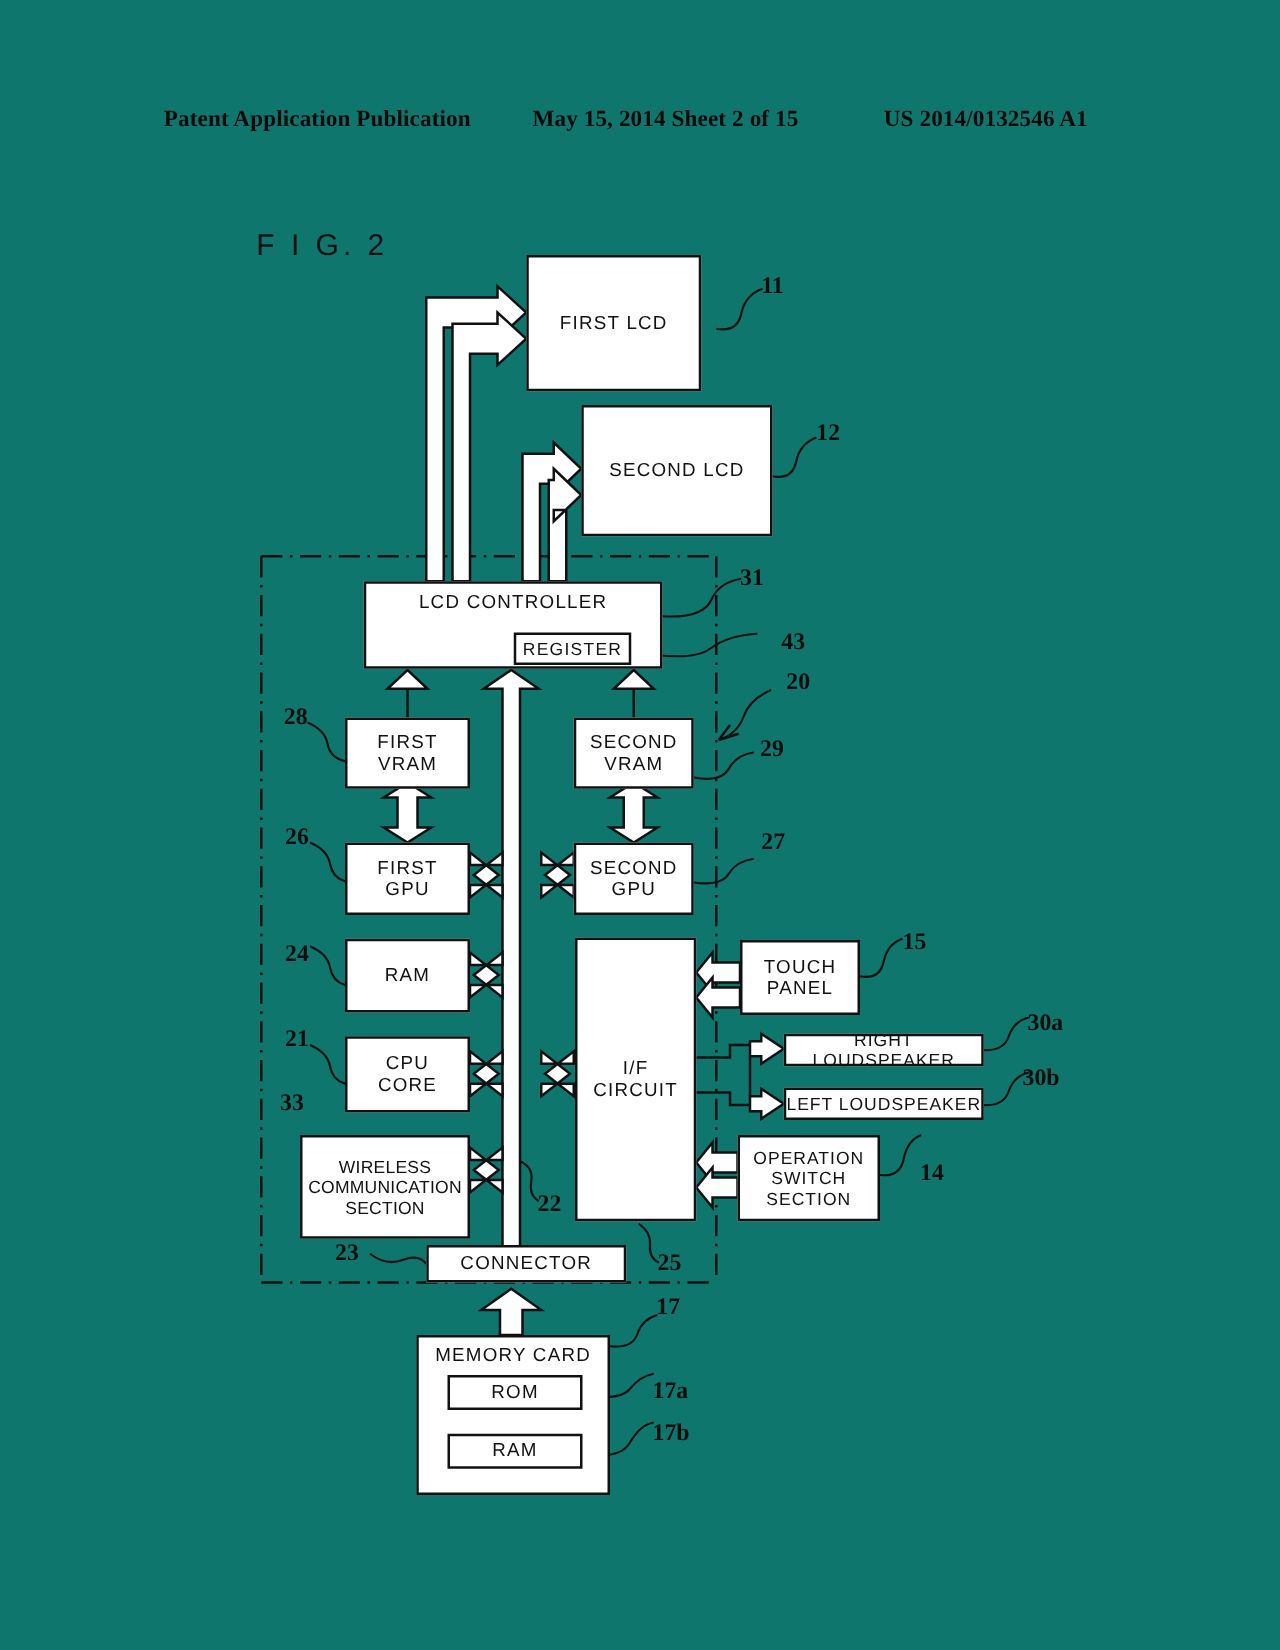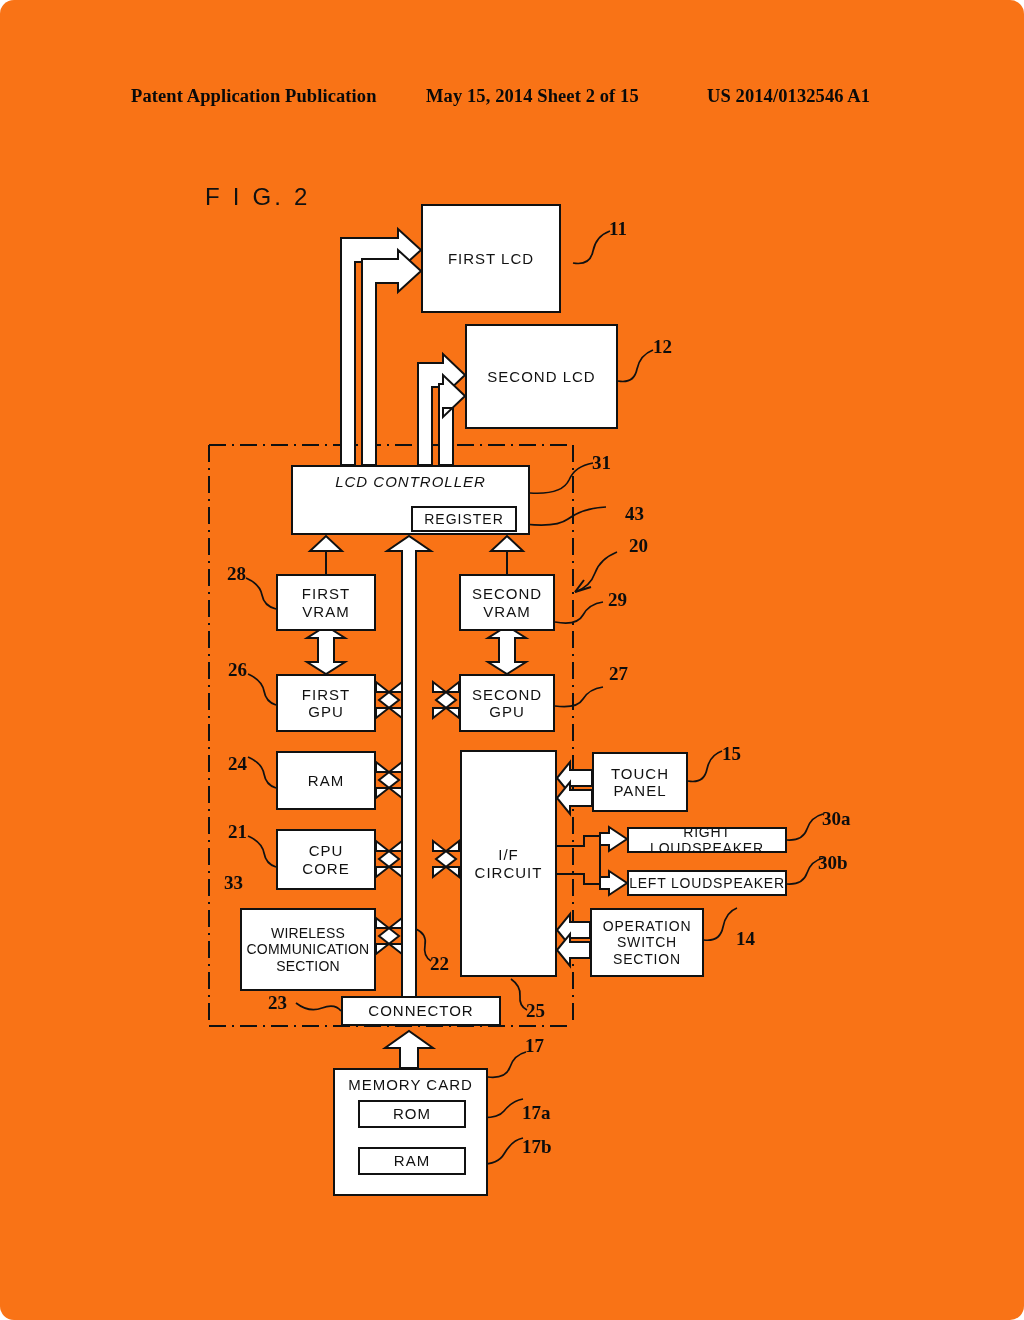--- a/index.html
+++ b/index.html
@@ -1,17 +1,17 @@
 <!DOCTYPE html>
 <html><head>
 <meta charset="utf-8">
 <style>
   html,body{margin:0;padding:0;background:#ffffff;}
   body{width:1024px;height:1320px;font-family:"Liberation Serif",serif;color:#000;}
-  #page{position:relative;width:1024px;height:1320px;overflow:hidden;background:#f97316;border-radius:14px;}
+  #page{position:relative;width:1024px;height:1320px;overflow:hidden;background:#0f766e;}
 
   
   #hdr{position:absolute;left:0;top:86px;width:1024px;
        font-family:"Liberation Serif",serif;font-weight:bold;font-size:18.5px;
        letter-spacing:.1px;color:#0a0a0a;}
   #hdr .h-pub{position:absolute;left:131px;top:0;white-space:nowrap;}
   #hdr .h-date{position:absolute;left:426px;top:0;white-space:nowrap;}
   #hdr .h-num{position:absolute;left:707px;top:0;white-space:nowrap;}
 
   
@@ -193,25 +193,25 @@
   </svg>
 
   <div class="bx" style="left:421px;top:204px;width:140px;height:109px;">
     <span class="lab">FIRST LCD</span>
   </div>
 
   <div class="bx" style="left:465px;top:324px;width:153px;height:105px;">
     <span class="lab">SECOND LCD</span>
   </div>
 
-  <div class="bx topjust" style="left:291px;top:465px;width:239px;height:70px;font-style:italic;">
+  <div class="bx topjust" style="left:291px;top:465px;width:239px;height:70px;">
     <span class="lab">LCD CONTROLLER</span>
   </div>
 
-  <div class="bx" style="left:411px;top:506px;width:106px;height:26px;font-size:14px;">
+  <div class="bx" style="left:411px;top:506px;width:94px;height:26px;font-size:14px;">
     <span class="lab">REGISTER</span>
   </div>
 
   <div class="bx" style="left:276px;top:574px;width:100px;height:57px;">
     <span class="lab">FIRST
 VRAM</span>
   </div>
 
   <div class="bx" style="left:459px;top:574px;width:96px;height:57px;">
     <span class="lab">SECOND

